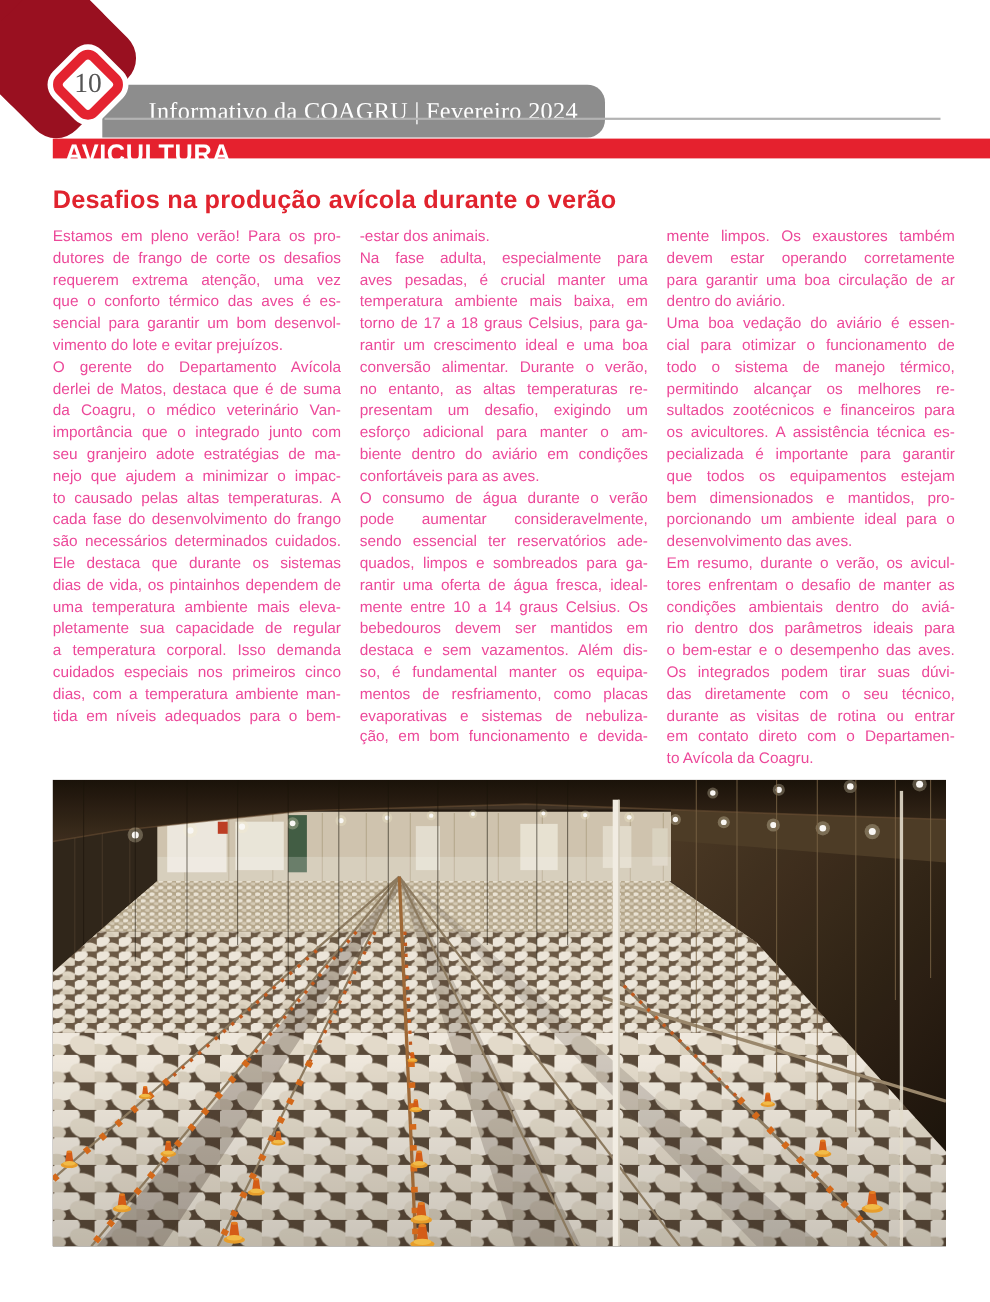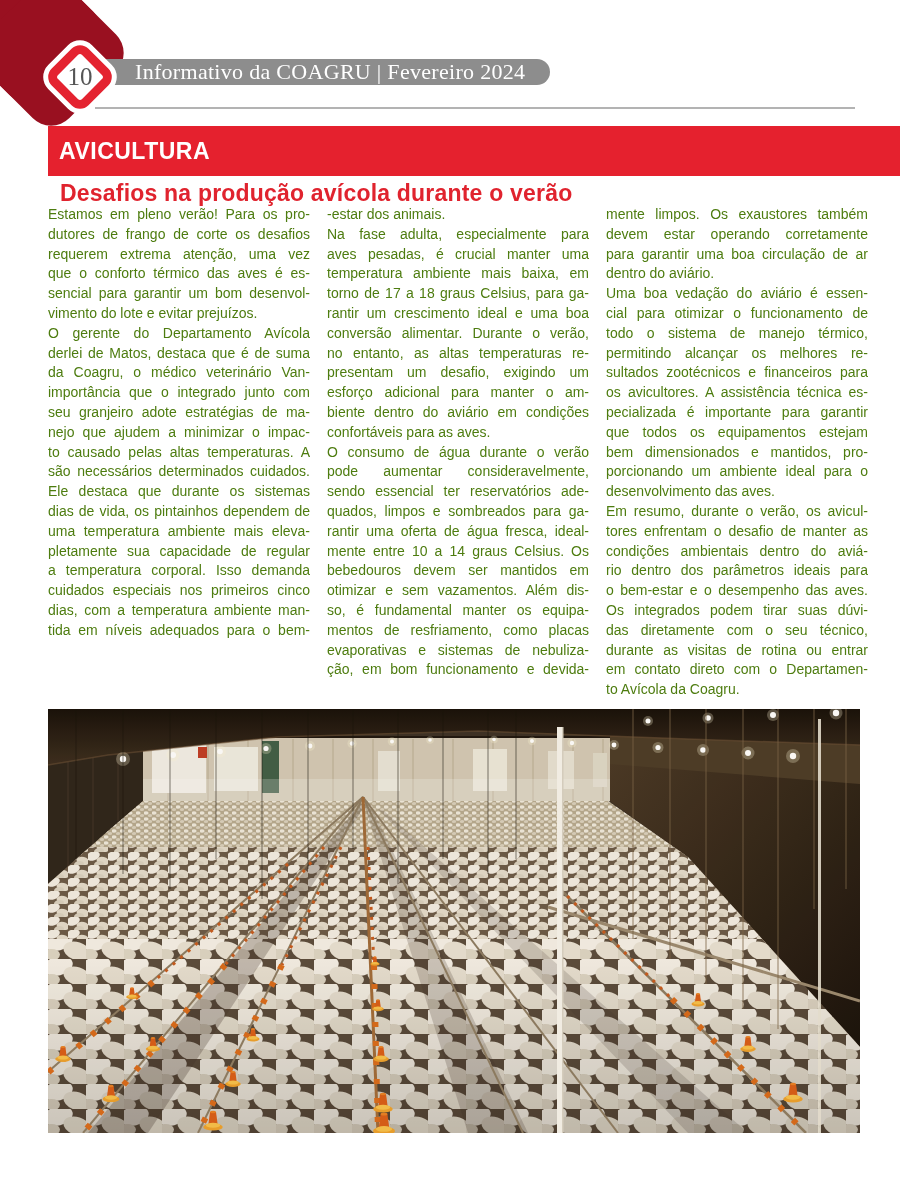--- a/index.html
+++ b/index.html
@@ -12,37 +12,37 @@
   .corner-a{left:-31px;top:-29px;}
   .corner-b{left:-8px;top:-6px;}
 
   .badge{position:absolute;left:54px;top:51px;width:34px;height:34px;background:#ffffff;
          border:9px solid #e42330;border-radius:12px;transform:rotate(45deg);
          box-shadow:0 0 0 5px #ffffff;}
   .badge span{position:absolute;left:0;top:0;width:34px;height:34px;display:flex;
               align-items:center;justify-content:center;transform:rotate(-45deg);
               font-family:"Liberation Serif",serif;font-size:25px;color:#555555;}
 
-  .header-bar{position:absolute;left:93px;top:59px;width:457px;height:26px;
+  .header-bar{position:absolute;left:93px;top:77px;width:457px;height:48px;
               background:#8d8d8d;border-radius:0 16px 16px 0;
               display:flex;align-items:center;padding-left:42px;box-sizing:border-box;}
   .header-bar span{font-family:"Liberation Serif",serif;font-size:22px;color:#ffffff;
                    white-space:nowrap;letter-spacing:.3px;}
   .header-rule{position:absolute;left:95px;top:107px;width:760px;height:2px;background:#b3b3b3;}
 
   
-  .banner{position:absolute;left:48px;top:126px;right:0;height:50px;background:#e5212e;
-          display:flex;align-items:center;padding-left:11px;}
+  .banner{position:absolute;left:48px;top:126px;right:0;height:18px;background:#e5212e;
+          display:flex;align-items:flex-start;padding-left:11px;}
   .banner span{color:#ffffff;font-weight:bold;font-size:23px;letter-spacing:.5px;}
-  .headline{position:absolute;left:48px;top:168px;margin:12px;color:#e0232e;
+  .headline{position:absolute;left:48px;top:168px;margin:0;color:#e0232e;
             font-size:23px;font-weight:bold;letter-spacing:.2px;}
 
   
   .cols{position:absolute;left:48px;top:205px;width:820px;display:flex;gap:17px;}
-  .col{width:262px;color:#4d7c0f;font-size:14px;}
+  .col{width:262px;color:#ec4899;font-size:14px;}
   .line{height:19.8px;line-height:19.8px;overflow:hidden;white-space:nowrap;
         text-align:justify;text-align-last:justify;}
   .line.end{text-align-last:left;}
 
   
   .photo{position:absolute;left:48px;top:709px;width:812px;height:424px;margin:0;
          overflow:hidden;background:#2a211a;}
   .photo svg{display:block;}
 </style>
 </head>
@@ -74,20 +74,21 @@
         <div class="line">que o conforto térmico das aves é es-</div>
         <div class="line">sencial para garantir um bom desenvol-</div>
         <div class="line end">vimento do lote e evitar prejuízos.</div>
         <div class="line">O gerente do Departamento Avícola</div>
         <div class="line">derlei de Matos, destaca que é de suma</div>
         <div class="line">da Coagru, o médico veterinário Van-</div>
         <div class="line">importância que o integrado junto com</div>
         <div class="line">seu granjeiro adote estratégias de ma-</div>
         <div class="line">nejo que ajudem a minimizar o impac-</div>
         <div class="line">to causado pelas altas temperaturas. A</div>
+        <div class="line">cada fase do desenvolvimento do frango</div>
         <div class="line">são necessários determinados cuidados.</div>
         <div class="line">Ele destaca que durante os sistemas</div>
         <div class="line">dias de vida, os pintainhos dependem de</div>
         <div class="line">uma temperatura ambiente mais eleva-</div>
         <div class="line">pletamente sua capacidade de regular</div>
         <div class="line">a temperatura corporal. Isso demanda</div>
         <div class="line">cuidados especiais nos primeiros cinco</div>
         <div class="line">dias, com a temperatura ambiente man-</div>
         <div class="line">tida em níveis adequados para o bem-</div>
       </div>
@@ -104,21 +105,21 @@
         <div class="line">esforço adicional para manter o am-</div>
         <div class="line">biente dentro do aviário em condições</div>
         <div class="line end">confortáveis para as aves.</div>
         <div class="line">O consumo de água durante o verão</div>
         <div class="line">pode aumentar consideravelmente,</div>
         <div class="line">sendo essencial ter reservatórios ade-</div>
         <div class="line">quados, limpos e sombreados para ga-</div>
         <div class="line">rantir uma oferta de água fresca, ideal-</div>
         <div class="line">mente entre 10 a 14 graus Celsius. Os</div>
         <div class="line">bebedouros devem ser mantidos em</div>
-        <div class="line">otimizar e sem vazamentos. Além dis-</div>
+        <div class="line">destaca e sem vazamentos. Além dis-</div>
         <div class="line">so, é fundamental manter os equipa-</div>
         <div class="line">mentos de resfriamento, como placas</div>
         <div class="line">evaporativas e sistemas de nebuliza-</div>
         <div class="line">ção, em bom funcionamento e devida-</div>
       </div>
     <div class="col">
         <div class="line">mente limpos. Os exaustores também</div>
         <div class="line">devem estar operando corretamente</div>
         <div class="line">para garantir uma boa circulação de ar</div>
         <div class="line end">dentro do aviário.</div>

